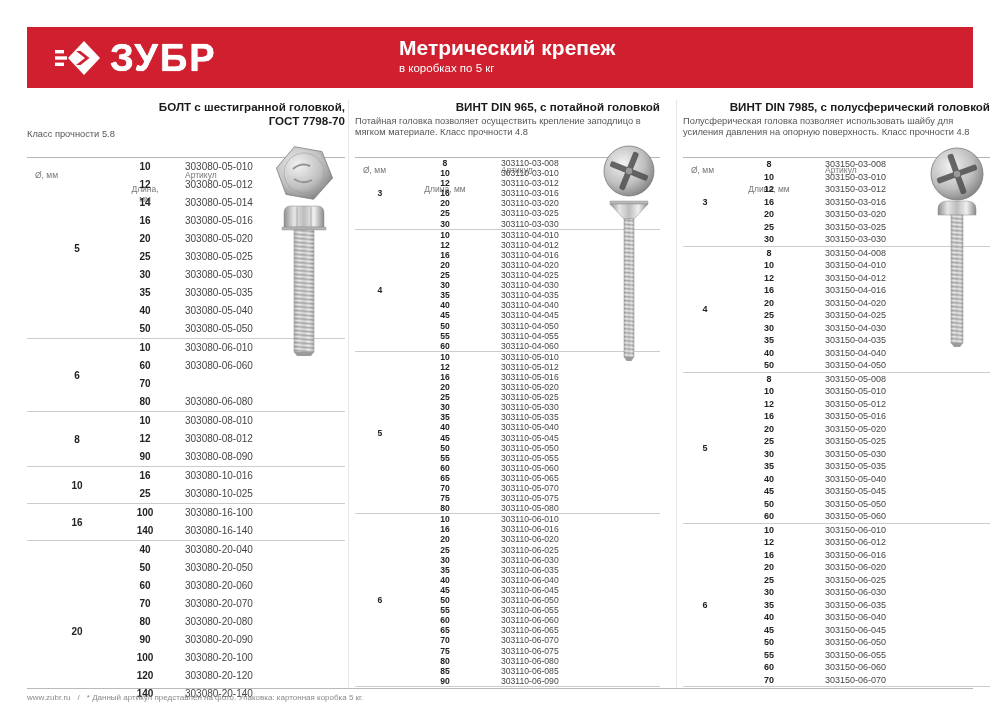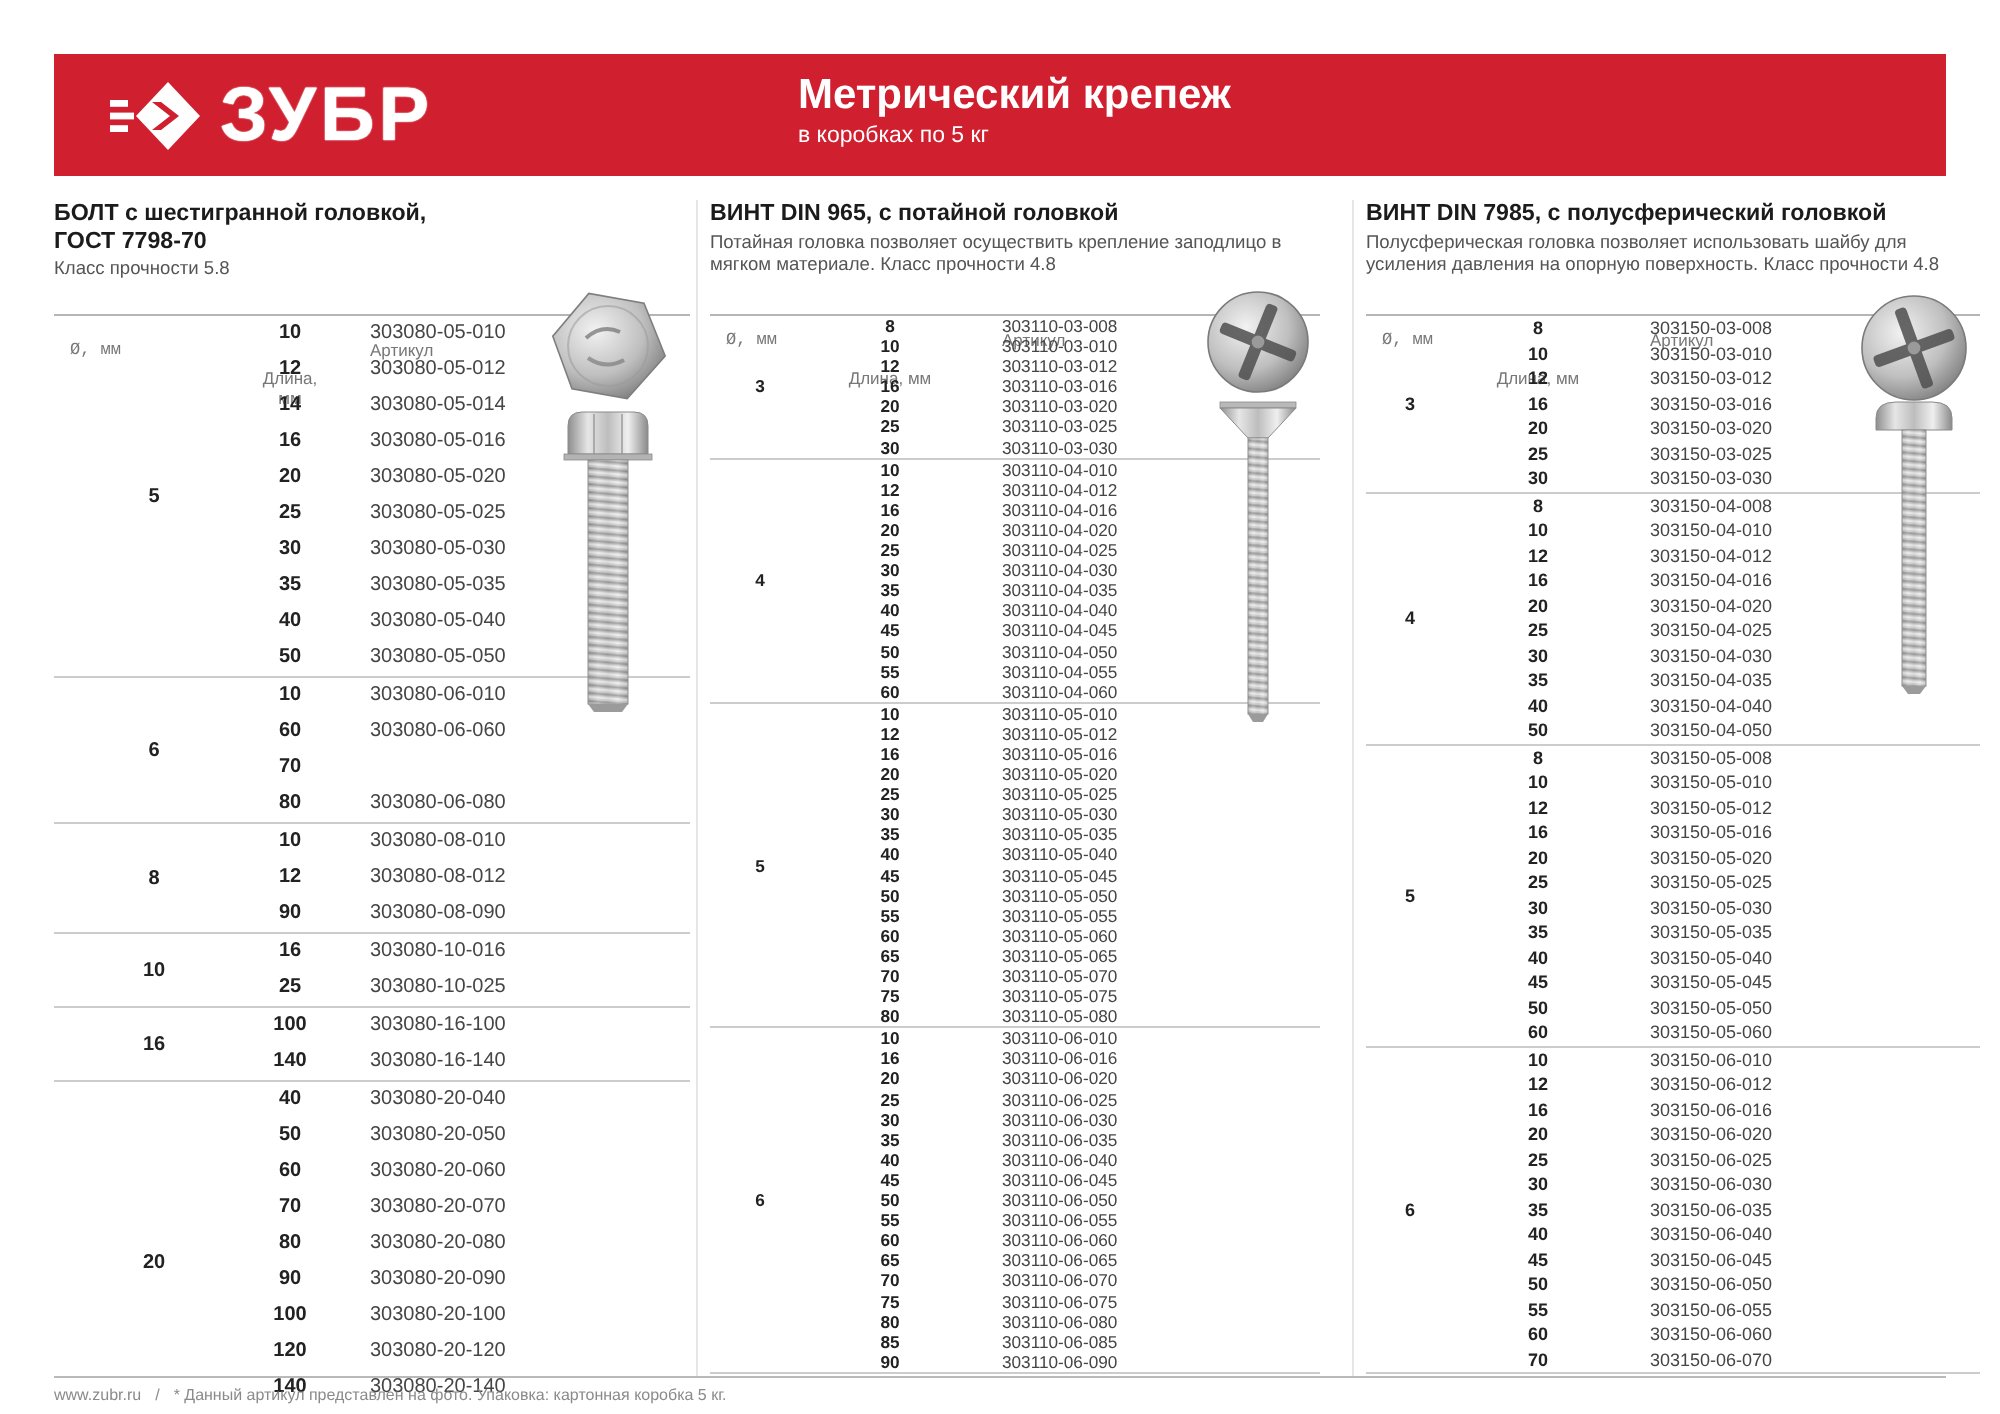--- a/index.html
+++ b/index.html
@@ -21,27 +21,27 @@
   .vd1{left:348px;}.vd2{left:676px;}
 
   
   .col{position:absolute;top:100px;}
   .c1{left:27px;width:318px;--dw:100px;--lw:36px;--ap:22px;--rh:18px;--fs:10px;}
   .c2{left:355px;width:305px;--dw:50px;--lw:80px;--ap:16px;--rh:10.1px;--fs:8.6px;}
   .c3{left:683px;width:307px;--dw:44px;--lw:84px;--ap:14px;--rh:12.5px;--fs:9px;}
 
   .tb{height:45px;overflow:hidden;}
   .col h2{margin:0;font-size:11.6px;line-height:13.5px;color:#1b1b1b;font-weight:bold;}
-  .col h2 span{display:block;}
+  .col h2 span{display:block;text-align:right;}
   .col h2 span:empty{display:none;}
   .desc{margin:2px 0 0;font-size:9.3px;line-height:11.3px;color:#555;max-width:302px;}
 
   .thead{height:12px;display:grid;grid-template-columns:var(--dw) var(--lw) 1fr;
          align-items:center;border-bottom:1px solid #b5b5b5;color:#777;font-size:8.5px;}
-  .th-d{padding-left:8px;font-family:Liberation Mono, monospace;}
+  .th-d{padding-left:8px;}
   .th-l{text-align:center;margin-top:39px;}
   .th-a{padding-left:var(--ap);}
 
   .group{display:flex;border-bottom:1px solid #ccc;}
   .diam{width:var(--dw);flex:0 0 var(--dw);display:flex;align-items:center;justify-content:center;
         font-weight:bold;font-size:var(--fs);color:#222;}
   .rows{flex:1;}
   .r{display:grid;grid-template-columns:var(--lw) 1fr;height:var(--rh);align-items:center;}
   .len{text-align:center;font-weight:bold;font-size:var(--fs);color:#222;line-height:var(--rh);}
   .art{padding-left:var(--ap);font-size:var(--fs);color:#454545;line-height:var(--rh);white-space:nowrap;}

